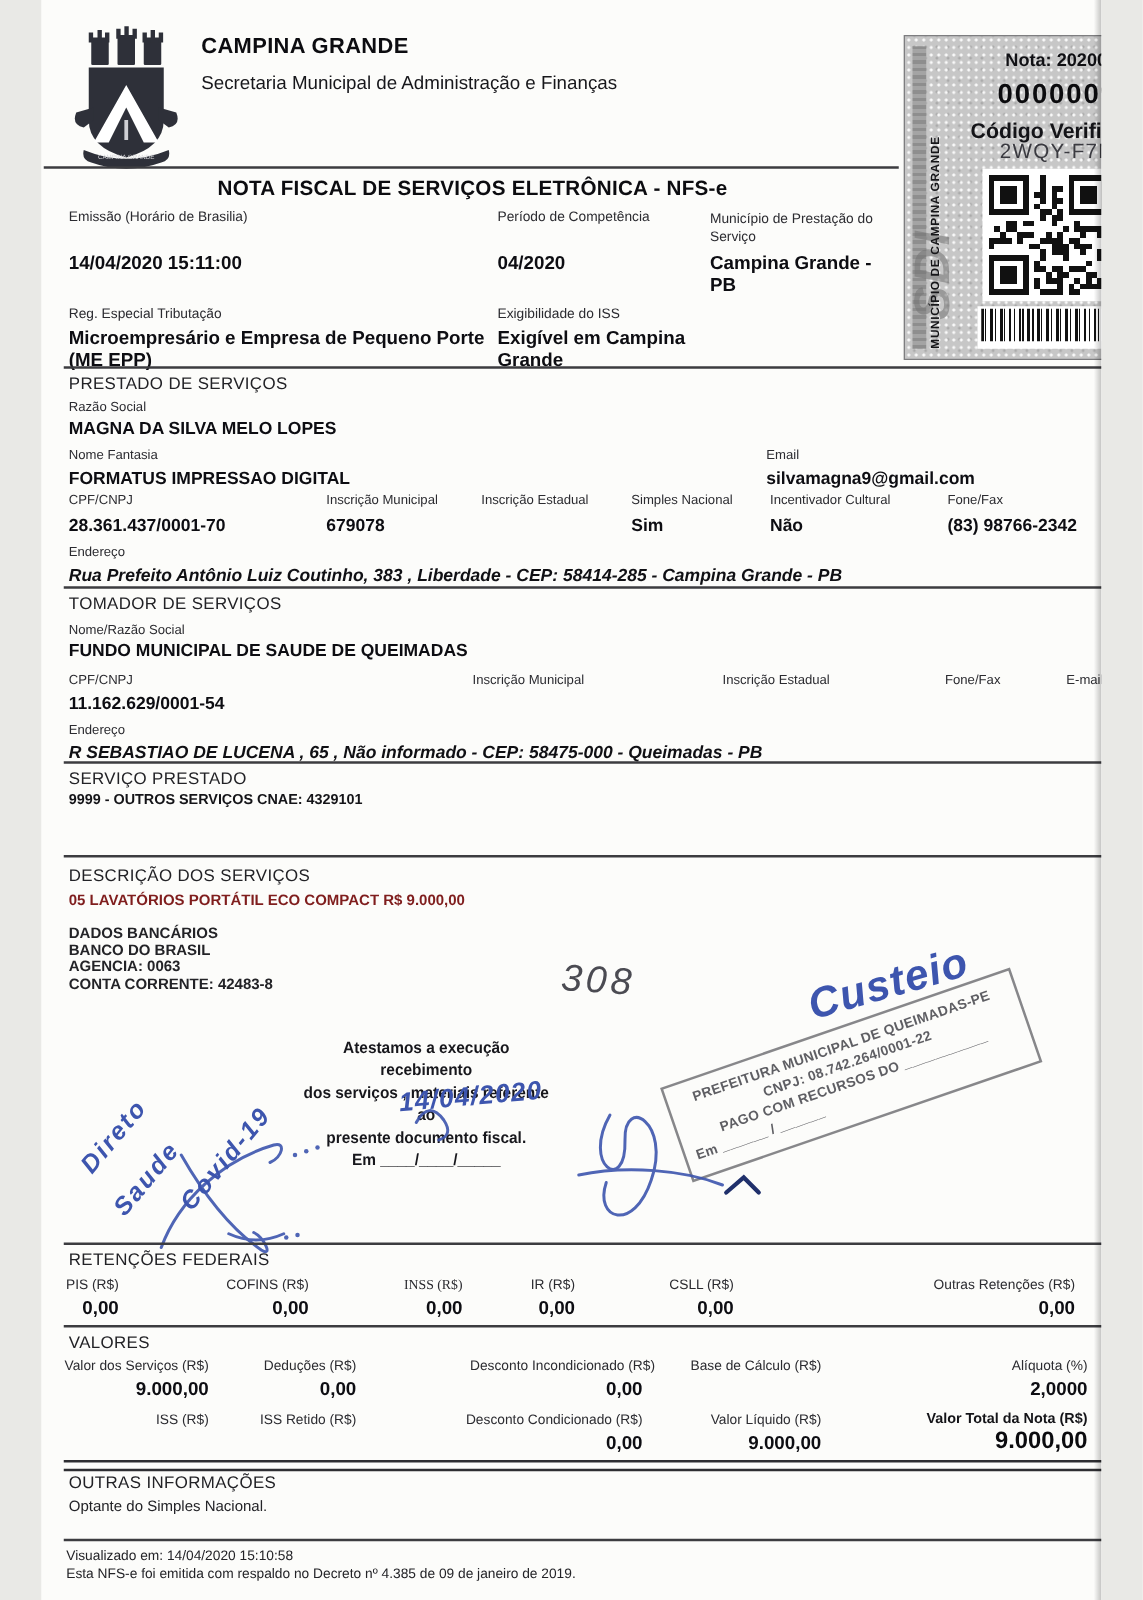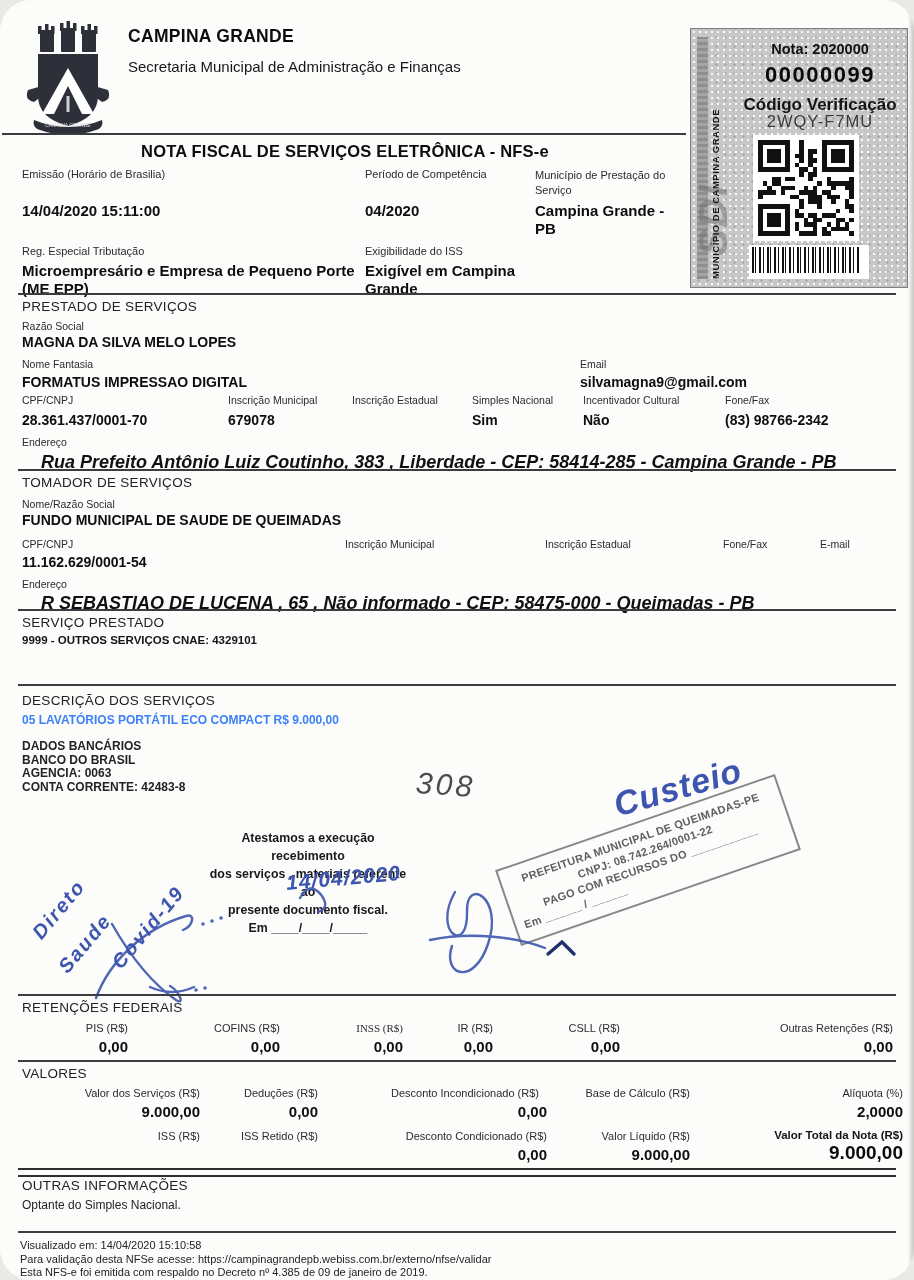--- a/index.html
+++ b/index.html
@@ -1,30 +1,29 @@
 <!DOCTYPE html>
 <html><head>
 <meta charset="utf-8">
 <style>
   html,body{margin:0;padding:0;background:#e9e9e6;}
   .paper{
-    position:relative;width:914px;height:1280px;margin:0 auto;
+    position:relative;width:848px;height:1280px;margin:0 auto;
     background:#fcfcfa;overflow:hidden;
     font-family:"Liberation Sans","DejaVu Sans",sans-serif;
     color:#1c1c1f;
-    border-radius:31px;
   }
   .abs{position:absolute;white-space:nowrap;}
   .lbl{font-size:11px;color:#2b2b30;}
   .lbl-sm{font-size:10.5px;color:#2b2b30;}
   .val{font-weight:bold;font-size:14px;color:#0d0d12;}
   .val-lg{font-weight:bold;font-size:15px;color:#0d0d12;}
   .sec{font-size:13.5px;color:#222226;letter-spacing:.3px;}
   .hr{position:absolute;height:2px;background:#3c3c40;}
-  .addr{font-weight:bold;font-style:italic;font-size:18px;color:#101014;margin-left:19px;}
+  .addr{font-weight:bold;font-style:italic;font-size:14px;color:#101014;}
   .wrap{white-space:normal;}
   .right{text-align:right;}
   .title{font-weight:bold;font-size:16.5px;color:#0c0c10;letter-spacing:.2px;}
   
   .notabox{
     position:absolute;left:690px;top:28px;width:216px;height:258px;
     background-color:#c7c7c7;
     background-image:
       radial-gradient(circle,rgba(255,255,255,.9) 1px,transparent 1.4px),
       radial-gradient(circle,rgba(96,96,96,.28) 1px,transparent 1.3px);
@@ -294,21 +293,21 @@
 
   <div class="abs lbl-sm" style="left:22px;top:578px;">Endereço</div>
   <div class="abs addr" style="left:22px;top:593px;">R SEBASTIAO DE LUCENA , 65 , Não informado - CEP: 58475-000 - Queimadas - PB</div>
 
   <div class="hr" style="left:18px;top:609px;width:878px;"></div>
   <div class="abs sec" style="left:22px;top:615px;">SERVIÇO PRESTADO</div>
   <div class="abs" style="left:22px;top:634px;font-weight:bold;font-size:11.5px;color:#141418;">9999 - OUTROS SERVIÇOS CNAE: 4329101</div>
 
   <div class="hr" style="left:18px;top:684px;width:878px;"></div>
   <div class="abs sec" style="left:22px;top:693px;">DESCRIÇÃO DOS SERVIÇOS</div>
-  <div class="abs" style="left:22px;top:713px;font-size:12px;font-weight:600;color:#3b82f6;">05 LAVATÓRIOS PORTÁTIL ECO COMPACT R$ 9.000,00</div>
+  <div class="abs" style="left:22px;top:713px;font-size:12px;font-weight:600;color:#7f1d1d;">05 LAVATÓRIOS PORTÁTIL ECO COMPACT R$ 9.000,00</div>
   <div class="abs" style="left:22px;top:740px;font-size:12px;font-weight:600;color:#232327;line-height:13.5px;">
     <div>DADOS BANCÁRIOS</div>
     <div>BANCO DO BRASIL</div>
     <div>AGENCIA: 0063</div>
     <div>CONTA CORRENTE: 42483-8</div>
   </div>
 
   <div class="abs" style="left:416px;top:768px;font-size:30px;font-style:italic;color:#4b4b52;transform:rotate(4deg);letter-spacing:3px;">308</div>
 
   <div class="attest">
@@ -364,21 +363,21 @@
   <div class="abs val-lg right" style="right:511px;top:1038px;">0,00</div>
   <div class="abs val-lg right" style="right:421px;top:1038px;">0,00</div>
   <div class="abs val-lg right" style="right:294px;top:1038px;">0,00</div>
   <div class="abs val-lg right" style="right:21px;top:1038px;">0,00</div>
 
   <div class="hr" style="left:18px;top:1060px;width:878px;"></div>
   <div class="abs sec" style="left:22px;top:1066px;">VALORES</div>
 
   <div class="abs lbl right" style="right:714px;top:1087px;">Valor dos Serviços (R$)</div>
   <div class="abs lbl right" style="right:596px;top:1087px;">Deduções (R$)</div>
-  <div class="abs lbl right" style="right:375px;top:1087px;">Desconto Incondicionado (R$)</div>
+  <div class="abs lbl right" style="right:357px;top:1087px;">Desconto Incondicionado (R$)</div>
   <div class="abs lbl right" style="right:224px;top:1087px;">Base de Cálculo (R$)</div>
   <div class="abs lbl right" style="right:11px;top:1087px;">Alíquota (%)</div>
   <div class="abs val-lg right" style="right:714px;top:1103px;">9.000,00</div>
   <div class="abs val-lg right" style="right:596px;top:1103px;">0,00</div>
   <div class="abs val-lg right" style="right:367px;top:1103px;">0,00</div>
   <div class="abs val-lg right" style="right:224px;top:1103px;"></div>
   <div class="abs val-lg right" style="right:11px;top:1103px;">2,0000</div>
 
   <div class="abs lbl right" style="right:714px;top:1130px;">ISS (R$)</div>
   <div class="abs lbl right" style="right:596px;top:1130px;">ISS Retido (R$)</div>
@@ -391,18 +390,17 @@
   <div class="abs val-lg right" style="right:224px;top:1146px;">9.000,00</div>
   <div class="abs right" style="right:11px;top:1142px;font-size:19px;font-weight:bold;color:#0b0b0e;">9.000,00</div>
 
   <div class="abs" style="left:18px;top:1168px;width:878px;height:5px;border-top:2px solid #2e2e32;border-bottom:2px solid #2e2e32;"></div>
   <div class="abs sec" style="left:22px;top:1178px;">OUTRAS INFORMAÇÕES</div>
   <div class="abs" style="left:22px;top:1198px;font-size:12px;color:#232327;">Optante do Simples Nacional.</div>
 
   <div class="hr" style="left:18px;top:1231px;width:878px;"></div>
   <div class="abs ftr" style="left:20px;top:1239px;">
     <div>Visualizado em: 14/04/2020 15:10:58</div>
-    <div>Para validação desta NFSe acesse: https://campinagrandepb.webiss.com.br/externo/nfse/validar</div>
     <div>Esta NFS-e foi emitida com respaldo no Decreto nº 4.385 de 09 de janeiro de 2019.</div>
   </div>
 
   <div class="edge"></div>
 </div>
 
 </body></html>

